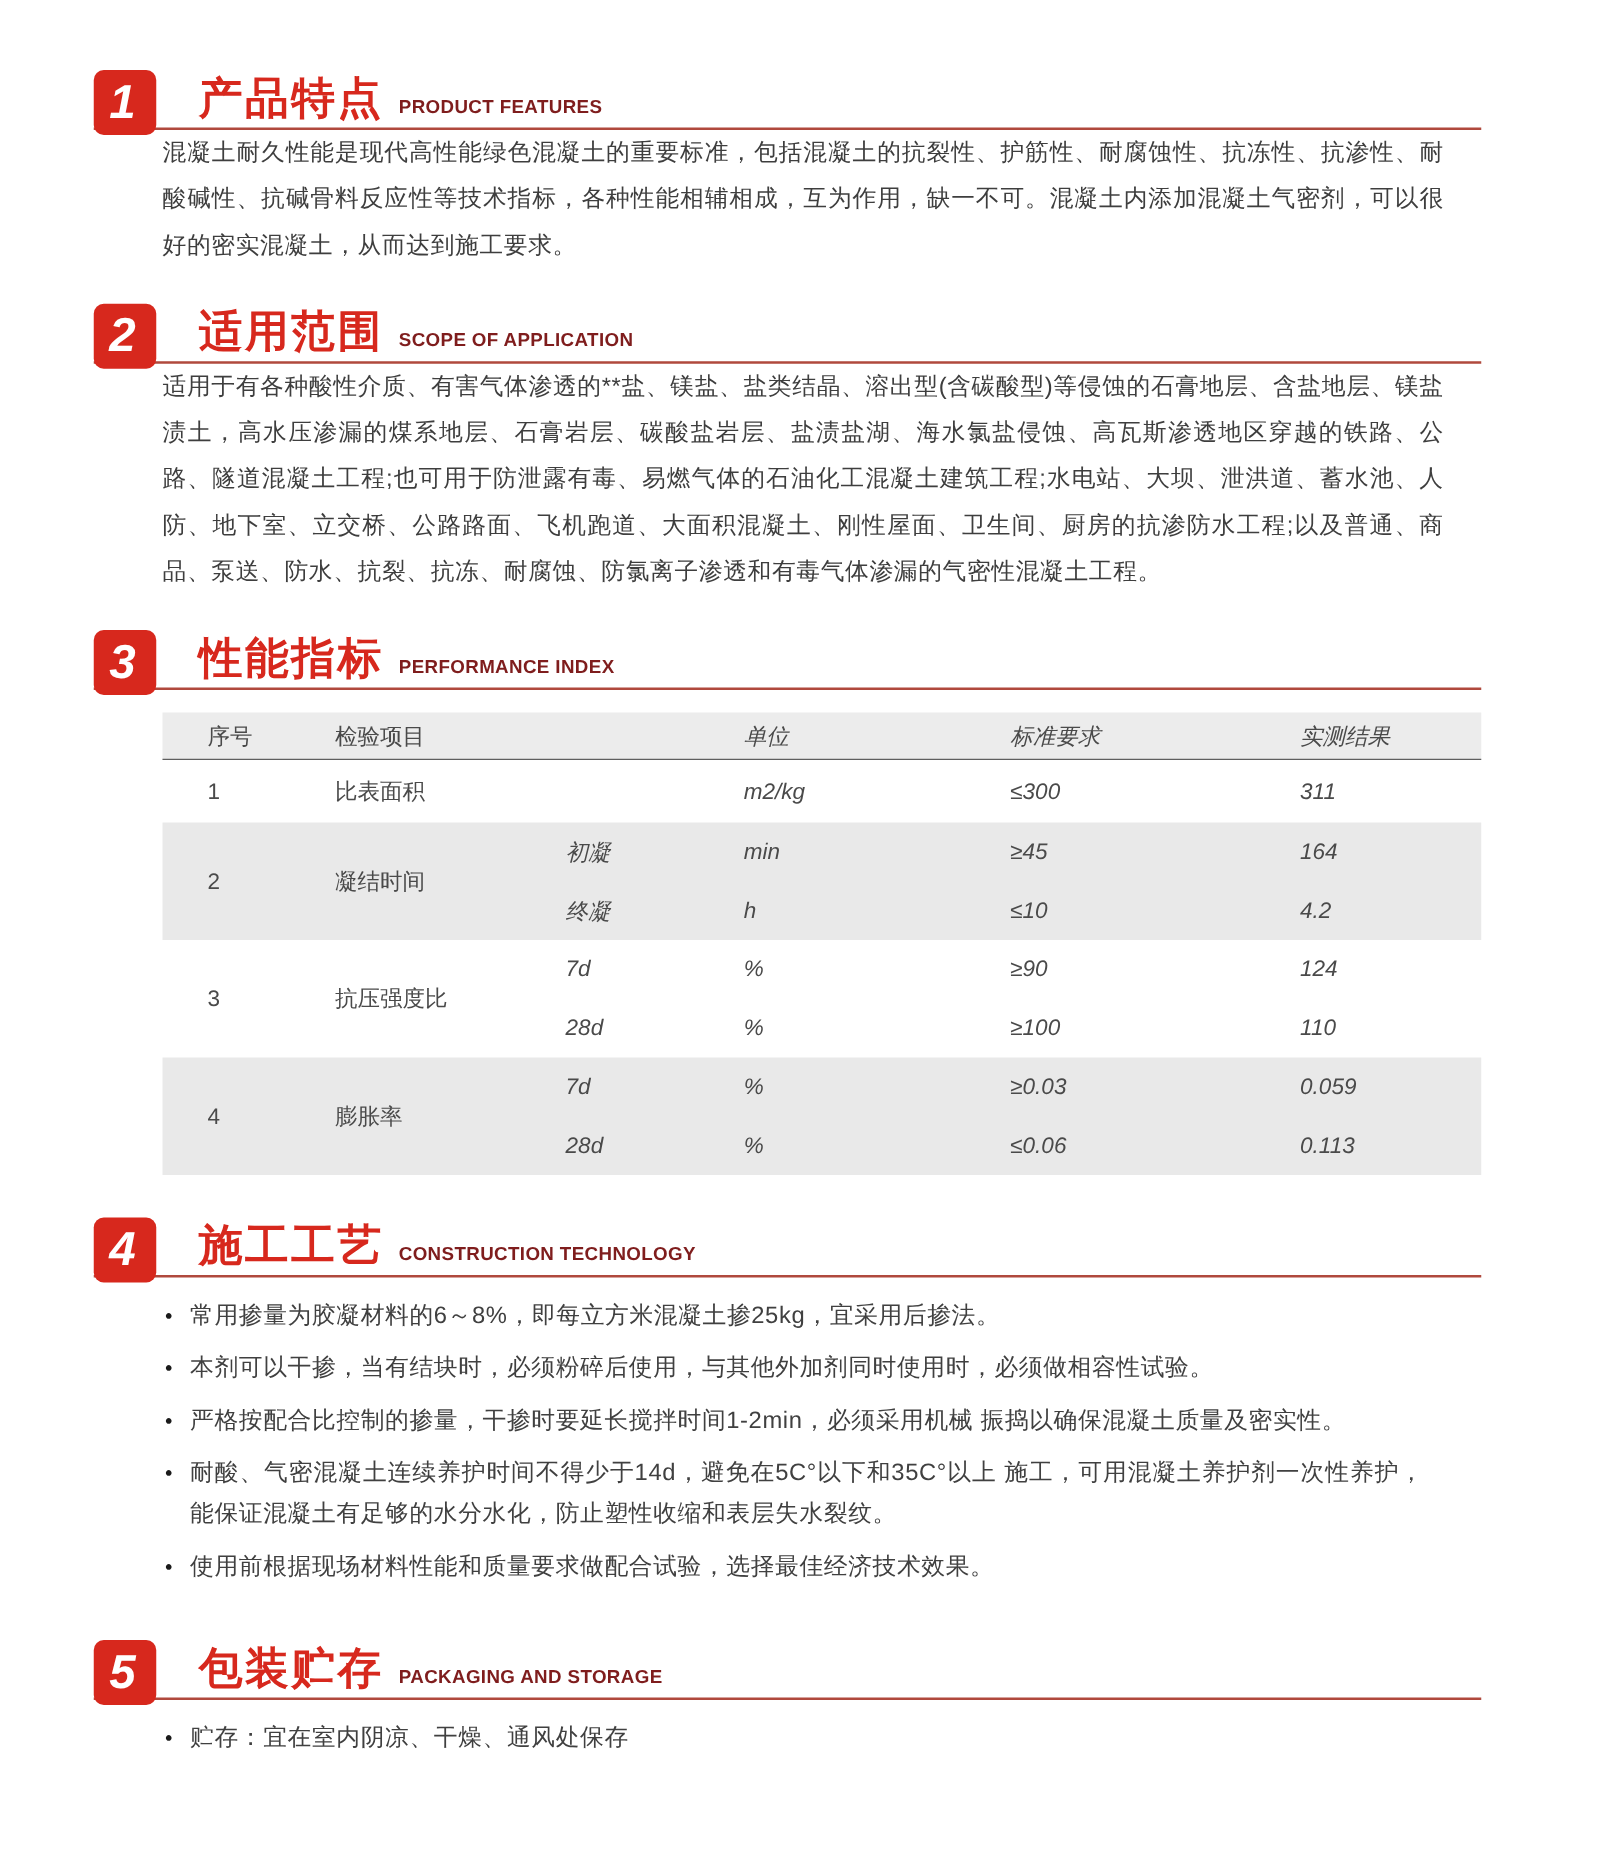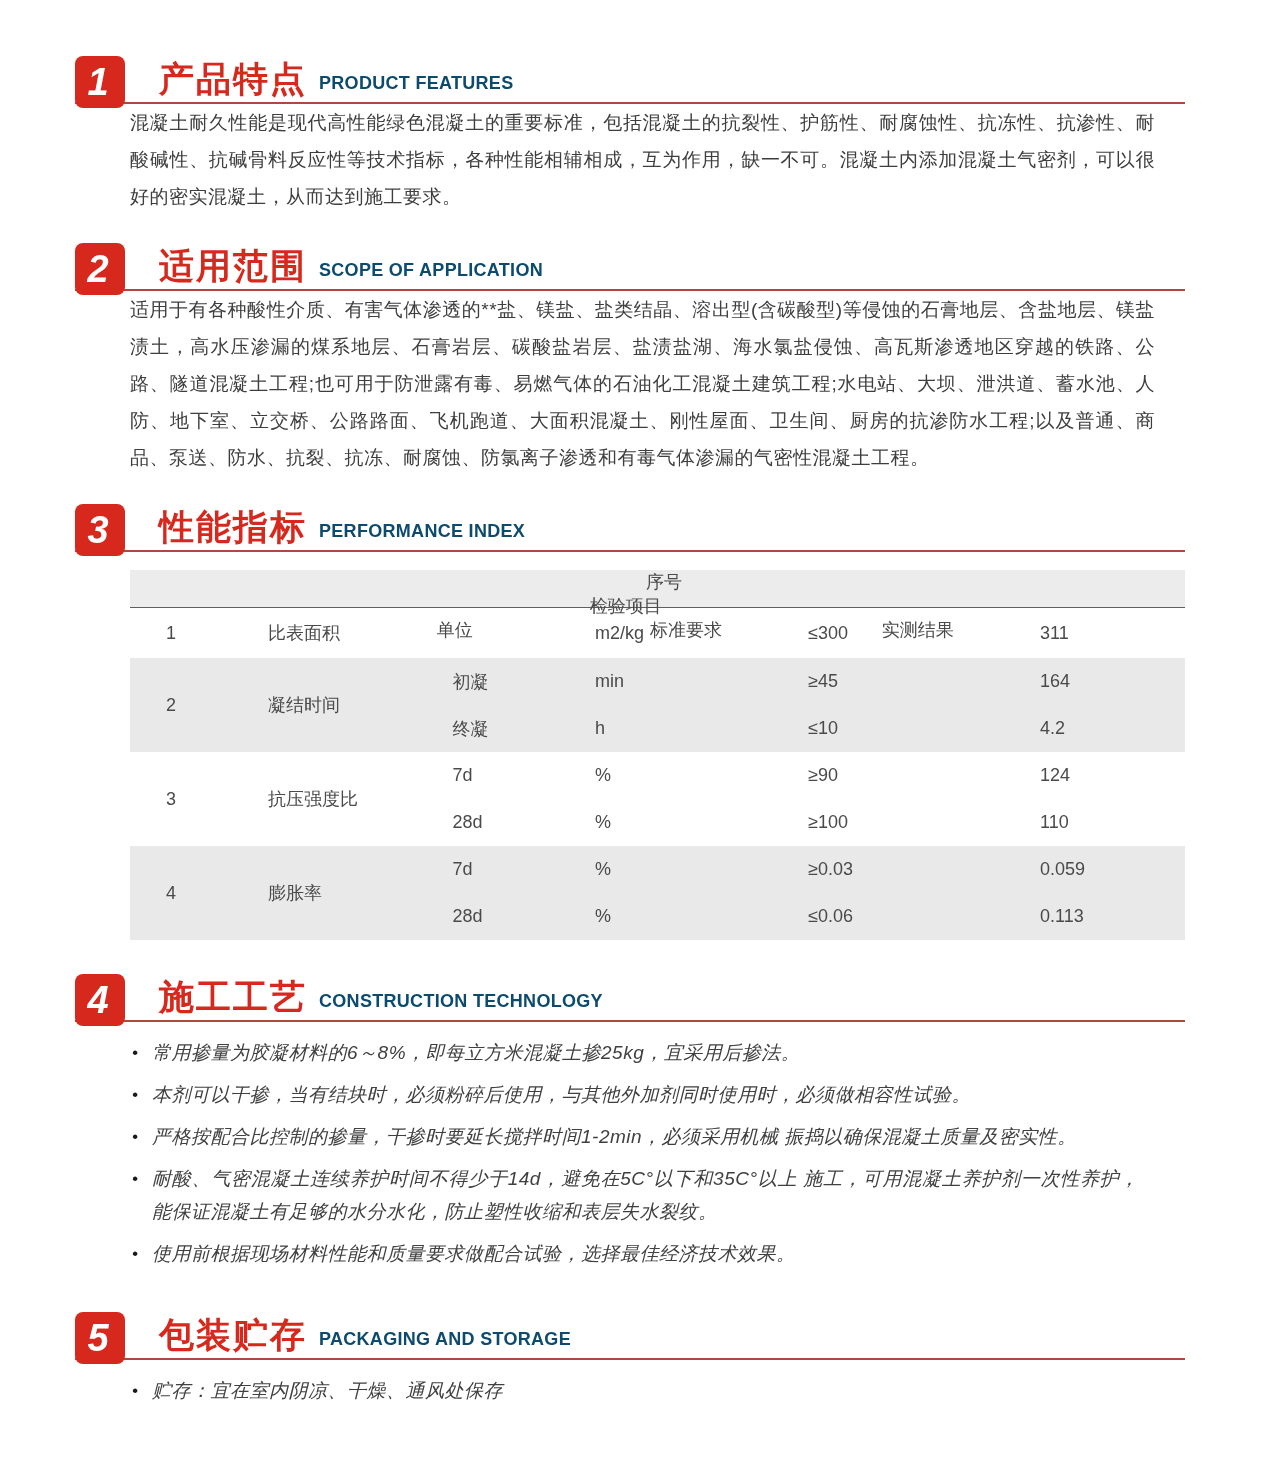--- a/index.html
+++ b/index.html
@@ -10,47 +10,47 @@
   
   section { position:relative; }
   .sec-head { display:flex; align-items:flex-end; border-bottom:2px solid #b0493d; height:60px; }
   .badge {
     width:50px; height:52px; background:#d7281d; border-radius:8px;
     color:#fff; font-size:38px; font-weight:bold; font-style:italic;
     display:flex; align-items:center; justify-content:center;
     margin-bottom:-6px; padding-right:4px;
   }
   .sec-title { color:#d7281d; font-size:35px; font-weight:bold; margin-left:34px; line-height:1; padding-bottom:6px; letter-spacing:2px; white-space:nowrap; }
-  .sec-sub { color:#0c4a6e; font-size:18px; font-weight:bold; margin-left:12px; padding-bottom:8px; letter-spacing:.3px; white-space:nowrap; }
+  .sec-sub { color:#7f1d1d; font-size:15px; font-weight:bold; margin-left:12px; padding-bottom:8px; letter-spacing:.3px; white-space:nowrap; }
 
   
   .body-text {
     margin:0 30px 0 55px; font-size:19px; line-height:37px;
     text-align:justify; color:#3e3e3e; letter-spacing:.5px;
   }
 
   
   .ptable { margin:18px 0 0 55px; width:1055px; font-size:18px; color:#4a4a4a; }
   .trow { display:flex; align-items:center; }
-  .thead { background:#ececec; height:38px; border-bottom:1px solid #5f5f5f; font-size:18px;flex-direction:column; }
+  .thead { background:#ececec; height:38px; border-bottom:1px solid #5f5f5f; font-size:18px; }
   .white { background:#ffffff; }
   .gray  { background:#e9e9e9; }
   .single { height:50px; }
   .multi  { height:94px; }
   .c1 { width:9%;  padding-left:36px; }
   .c2 { width:21%; padding-left:43px; }
-  .subwrap { width:70%; display:flex; flex-direction:column; height:100%; }
+  .subwrap { width:70%; display:flex; flex-direction:column; height:100%;font-style:italic; }
   .subrow { display:flex; align-items:center; flex:1; }
   .s3 { width:19.3%; padding-left:6px; }
   .s4 { width:28.6%; padding-left:6px; }
   .s5 { width:31.4%; padding-left:8px; }
   .s6 { width:20.7%; padding-left:8px; }
 
   
-  .bullets { margin:14px 46px 0 55px; list-style:none;font-style:italic; }
+  .bullets { margin:14px 46px 0 55px; list-style:none; }
   .bullets li {
     position:relative; padding-left:22px; font-size:19px; line-height:33px;
     margin-bottom:9px; text-align:justify; color:#404040; letter-spacing:.5px;
   }
   .bullets li::before {
     content:"•"; position:absolute; left:2px; top:0; font-size:17px; color:#1a1a1a;
   }
 
   .mt-s2 { margin-top:16px; }
   .mt-s3 { margin-top:16px; }

